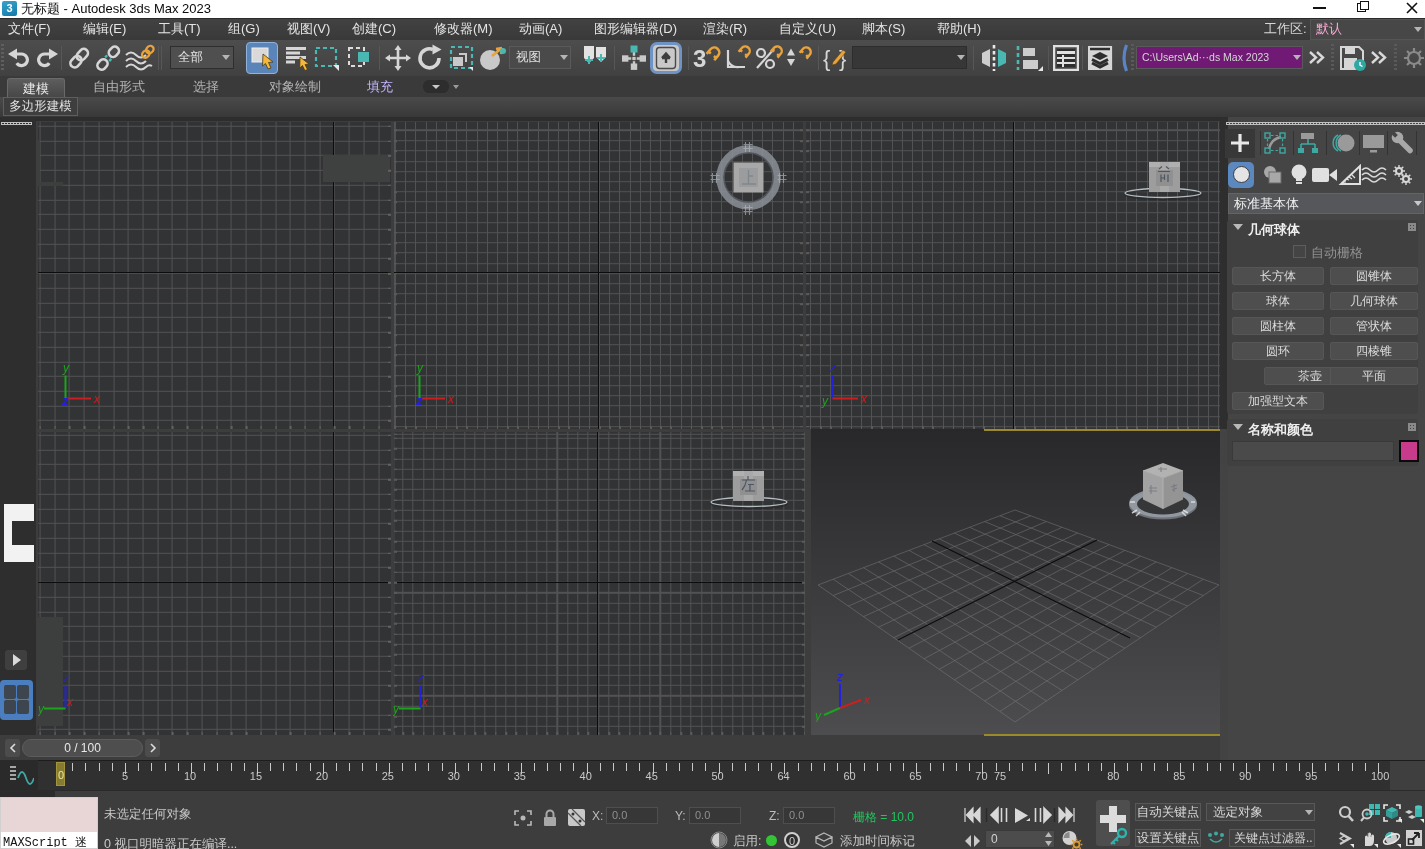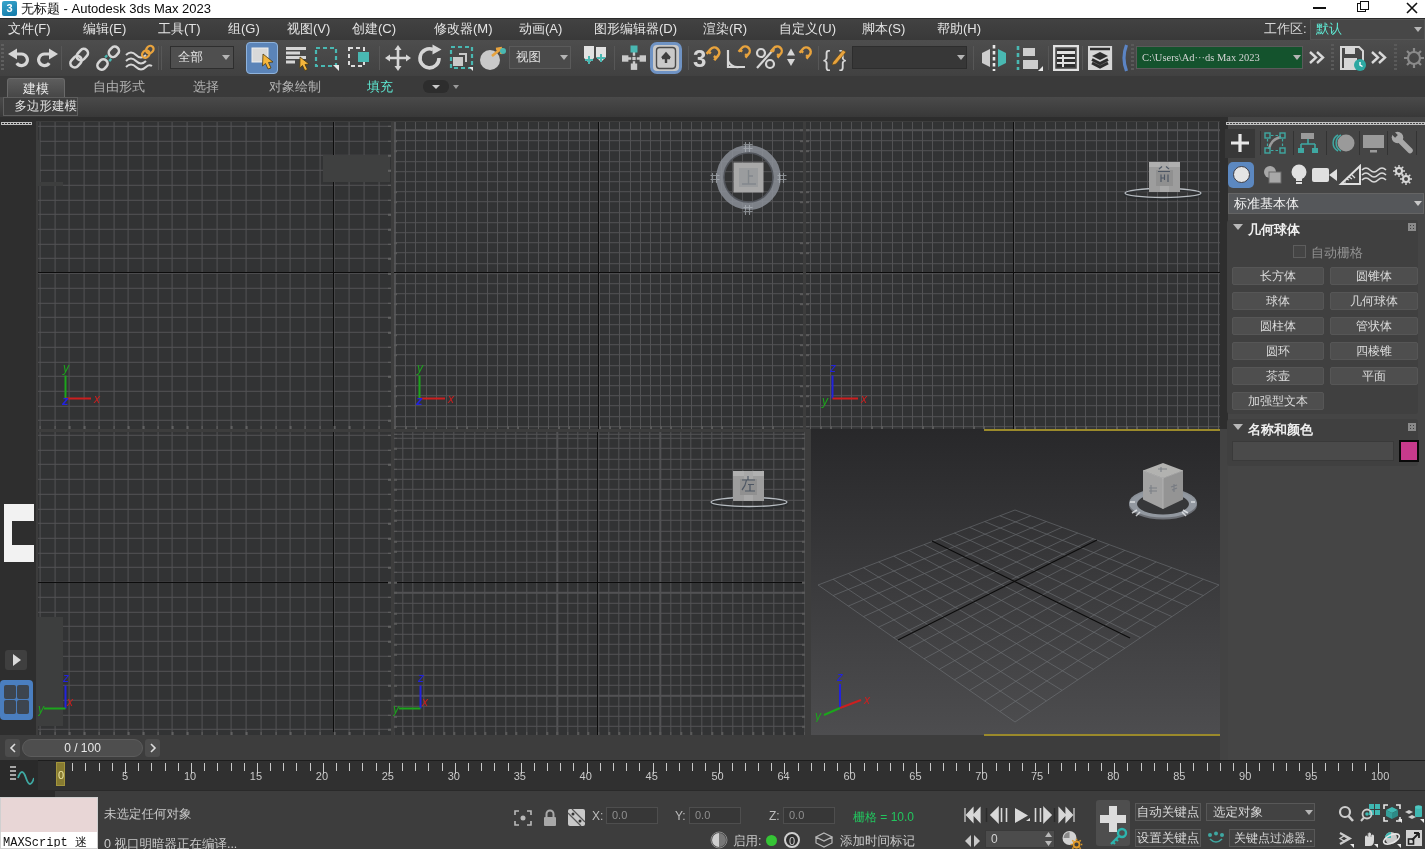--- a/index.html
+++ b/index.html
@@ -41,21 +41,21 @@
 <div class="mitem" style="left:352px;top:18px">创建(C)</div>
 <div class="mitem" style="left:434px;top:18px">修改器(M)</div>
 <div class="mitem" style="left:519px;top:18px">动画(A)</div>
 <div class="mitem" style="left:594px;top:18px">图形编辑器(D)</div>
 <div class="mitem" style="left:703px;top:18px">渲染(R)</div>
 <div class="mitem" style="left:779px;top:18px">自定义(U)</div>
 <div class="mitem" style="left:862px;top:18px">脚本(S)</div>
 <div class="mitem" style="left:937px;top:18px">帮助(H)</div>
 <div class="mitem" style="left:1264px;top:18px;color:#d8d8d8">工作区:</div>
 <div class="abs" style="left:1310px;top:19px;width:115px;height:21px;background:#474747;border:1px solid #555"></div>
-<div class="mitem" style="left:1316px;top:18px;color:#5eead4">默认</div>
+<div class="mitem" style="left:1316px;top:18px;color:#f9a8d4">默认</div>
 <div class="abs" style="left:1414px;top:27px;width:0;height:0;border-left:4px solid transparent;border-right:4px solid transparent;border-top:5px solid #b5b5b5"></div>
 
 <div id="toolbar" class="abs" style="left:0;top:40px;width:1425px;height:36px;background:linear-gradient(#4d4d4d,#414141)"></div>
 <div class="abs" style="left:1px;top:44px;width:3px;height:28px;background-image:repeating-linear-gradient(to bottom,#5f5f5f 0 2px,transparent 2px 4px)"></div>
 
 <svg class="ico" style="left:7px;top:47px" width="26" height="22">
       <path d="M9 7 H14.5 A 5.8 5.8 0 1 1 9.75 16.1" fill="none" stroke="#d6d6d6" stroke-width="3.2"></path>
       <path d="M1 7 L10 1.5 V12.5 Z" fill="#d6d6d6"></path>
     </svg>
 <svg class="ico" style="left:33px;top:47px" width="26" height="22">
@@ -231,21 +231,21 @@
  <path d="M3 4 h20" stroke="#2d2d2d" stroke-width="2.5"></path>
  <path d="M13 7 L21 11 L13 15 L5 11 Z" fill="#2d2d2d"></path>
  <path d="M5 14.5 L13 18.5 L21 14.5 M5 18 L13 22 L21 18" fill="none" stroke="#2d2d2d" stroke-width="3"></path>
 </svg>
 <div class="sep" style="left:1112px"></div>
 <svg class="ico" style="left:1117px;top:43px" width="14" height="30">
       <path d="M9.5 2 Q4.5 15 9.5 28" stroke="#5b84c4" stroke-width="3.2" fill="none"></path>
     </svg>
 <div class="dotsep" style="left:1131px"></div>
 
-<div class="abs" style="left:1136px;top:46px;width:167px;height:23px;background:#14532d;border:1px solid #5a5a5a;color:#d4d4d4;font-size:10.5px;line-height:21px;padding-left:5px;font-family:Liberation Serif, serif;white-space:nowrap;overflow:hidden">C:\Users\Ad···ds Max 2023</div>
+<div class="abs" style="left:1136px;top:46px;width:167px;height:23px;background:#701a75;border:1px solid #5a5a5a;color:#d4d4d4;font-size:10.5px;line-height:21px;padding-left:5px;font-family:Liberation Sans, sans-serif;white-space:nowrap;overflow:hidden">C:\Users\Ad···ds Max 2023</div>
 <div class="abs" style="left:1293px;top:55px;width:0;height:0;border-left:4px solid transparent;border-right:4px solid transparent;border-top:5px solid #b5b5b5"></div>
 <svg class="abs" style="left:1308px;top:50px" width="18" height="15">
       <path d="M2 2 L8 7.5 L2 13 M9 2 L15 7.5 L9 13" stroke="#d9d9d9" stroke-width="2.4" fill="none"></path>
     </svg>
 <div class="dotsep" style="left:1331px"></div>
 
 <svg class="ico" style="left:1338px;top:44px" width="30" height="28">
  <path d="M3 3 h18 l4 4 v18 h-22 z" fill="none" stroke="#d6d6d6" stroke-width="2"></path>
  <rect x="7" y="3" width="10" height="7" fill="#d6d6d6"></rect>
  <rect x="6" y="14" width="13" height="10" fill="#d6d6d6"></rect>
@@ -262,26 +262,26 @@
  <circle cx="14" cy="14" r="6"></circle>
  <path d="M14 4 V8 M14 20 V24 M4 14 H8 M20 14 H24 M7 7 l3 3 M18 18 l3 3 M21 7 l-3 3 M10 18 l-3 3"></path>
  </g>
 </svg>
 
 <div class="abs" style="left:0;top:76px;width:1425px;height:21px;background:#3a3a3a"></div>
 <div class="abs" style="left:7px;top:78px;width:58px;height:19px;background:linear-gradient(#5d5d5d,#474747);border:1px solid #6a6a6a;border-bottom:none;border-radius:3px 3px 0 0;color:#ececec;font-size:13px;text-align:center;line-height:19px">建模</div>
 <div class="mitem" style="left:93px;top:76px;height:21px;line-height:21px;color:#b4b4b4">自由形式</div>
 <div class="mitem" style="left:193px;top:76px;height:21px;line-height:21px;color:#b4b4b4">选择</div>
 <div class="mitem" style="left:269px;top:76px;height:21px;line-height:21px;color:#b4b4b4">对象绘制</div>
-<div class="mitem" style="left:367px;top:76px;height:21px;line-height:21px;color:#5eead4">填充</div>
+<div class="mitem" style="left:367px;top:76px;height:21px;line-height:21px;color:#c4b5fd">填充</div>
 <div class="abs" style="left:423px;top:80px;width:26px;height:13px;background:#2d2d2d;border-radius:6px"></div>
 <div class="abs" style="left:432px;top:85px;width:0;height:0;border-left:4px solid transparent;border-right:4px solid transparent;border-top:4px solid #c9c9c9"></div>
 <div class="abs" style="left:453px;top:85px;width:0;height:0;border-left:3.5px solid transparent;border-right:3.5px solid transparent;border-top:4px solid #9a9a9a"></div>
 <div class="abs" style="left:0;top:97px;width:1425px;height:20px;background:linear-gradient(#4a4a4a,#383838)"></div>
-<div class="abs" style="left:3px;top:97px;width:75px;height:19px;background:#3e3e3e;border:1px solid #5e5e5e;color:#e0e0e0;font-size:12.5px;text-align:right;line-height:17px">多边形建模</div>
+<div class="abs" style="left:3px;top:97px;width:75px;height:19px;background:#3e3e3e;border:1px solid #5e5e5e;color:#e0e0e0;font-size:12.5px;text-align:center;line-height:17px">多边形建模</div>
 
 <div class="abs" style="left:0;top:117px;width:1425px;height:645px;background:#3d3d3d"></div>
 <div class="abs" style="left:0;top:117px;width:1425px;height:4px;background:#2d2d2d"></div>
 
 <div class="abs" style="left:0;top:117px;width:36px;height:645px;background:#2e2e2e"></div>
 <div class="abs" style="left:1px;top:122px;width:31px;height:3px;background-image:repeating-linear-gradient(to right,#c0c0c0 0 1px,transparent 1px 3px),repeating-linear-gradient(to bottom,#c0c0c0 0 1px,transparent 1px 2px)"></div>
 <div class="abs" style="left:4px;top:504px;width:30px;height:17px;background:#f2f2f2"></div>
 <div class="abs" style="left:4px;top:521px;width:8px;height:24px;background:#f2f2f2"></div>
 <div class="abs" style="left:4px;top:545px;width:30px;height:17px;background:#f2f2f2"></div>
 <div class="abs" style="left:5px;top:650px;width:22px;height:20px;background:#3f3f3f;border-radius:3px"></div>
@@ -547,21 +547,21 @@
 <div class="abs" style="left:1293px;top:245px;width:13px;height:13px;background:#444;border:1px solid #5d5d5d"></div>
 <div class="abs" style="left:1311px;top:244px;font-size:13px;color:#909090">自动栅格</div>
 <div class="pbtn" style="left:1232px;top:267px;width:92px;height:18px">长方体</div>
 <div class="pbtn" style="left:1330px;top:267px;width:88px;height:18px">圆锥体</div>
 <div class="pbtn" style="left:1232px;top:292px;width:92px;height:18px">球体</div>
 <div class="pbtn" style="left:1330px;top:292px;width:88px;height:18px">几何球体</div>
 <div class="pbtn" style="left:1232px;top:317px;width:92px;height:18px">圆柱体</div>
 <div class="pbtn" style="left:1330px;top:317px;width:88px;height:18px">管状体</div>
 <div class="pbtn" style="left:1232px;top:342px;width:92px;height:18px">圆环</div>
 <div class="pbtn" style="left:1330px;top:342px;width:88px;height:18px">四棱锥</div>
-<div class="pbtn" style="left:1232px;top:367px;width:92px;height:18px">茶壶</div>
+<div class="pbtn" style="left:1264px;top:367px;width:92px;height:18px">茶壶</div>
 <div class="pbtn" style="left:1330px;top:367px;width:88px;height:18px">平面</div>
 <div class="pbtn" style="left:1232px;top:392px;width:92px;height:18px">加强型文本</div>
 
 <div class="abs" style="left:1227px;top:419px;width:191px;height:47px;background:#404040;border-radius:3px"></div>
 <div class="abs" style="left:1233px;top:424px;width:0;height:0;border-left:5px solid transparent;border-right:5px solid transparent;border-top:6px solid #b8b8b8"></div>
 <div class="abs" style="left:1248px;top:421px;font-size:13px;font-weight:bold;color:#efefef">名称和颜色</div>
 <div class="abs" style="left:1408px;top:423px;width:8px;height:8px;background-image:repeating-linear-gradient(to right,#8a8a8a 0 2px,transparent 2px 3px),repeating-linear-gradient(to bottom,#8a8a8a 0 2px,transparent 2px 3px)"></div>
 <div class="abs" style="left:1232px;top:441px;width:162px;height:20px;background:#4a4a4a;border:1px solid #3a3a3a"></div>
 <div class="abs" style="left:1399px;top:440px;width:20px;height:22px;background:#c73a8c;border:2px solid #0a0a0a"></div>
 
@@ -692,21 +692,21 @@
       <div class="rlab" style="left:381.75px;top:770px">25</div>
       <div class="rlab" style="left:447.7px;top:770px">30</div>
       <div class="rlab" style="left:513.65px;top:770px">35</div>
       <div class="rlab" style="left:579.6px;top:770px">40</div>
       <div class="rlab" style="left:645.55px;top:770px">45</div>
       <div class="rlab" style="left:711.5px;top:770px">50</div>
       <div class="rlab" style="left:777.4499999999999px;top:770px">64</div>
       <div class="rlab" style="left:843.4px;top:770px">60</div>
       <div class="rlab" style="left:909.35px;top:770px">65</div>
       <div class="rlab" style="left:975.3px;top:770px">70</div>
-      <div class="rlab" style="left:1031px;top:770px">75</div>
+      <div class="rlab" style="left:994px;top:770px">75</div>
       <div class="rlab" style="left:1107.2px;top:770px">80</div>
       <div class="rlab" style="left:1173.1499999999999px;top:770px">85</div>
       <div class="rlab" style="left:1239.1px;top:770px">90</div>
       <div class="rlab" style="left:1305.05px;top:770px">95</div>
       <div class="rlab" style="left:1371px;top:770px">100</div>
     </div>
 <div class="abs" style="left:56px;top:762px;width:9px;height:24px;background:#877b31;border:1px solid #a3953c"></div>
 <div class="abs" style="left:58px;top:769px;color:#ece49f;font-size:11px">0</div>
 
 <div class="abs" style="left:0;top:790px;width:1425px;height:59px;background:#3d3d3d;border-top:1px solid #2a2a2a"></div>

